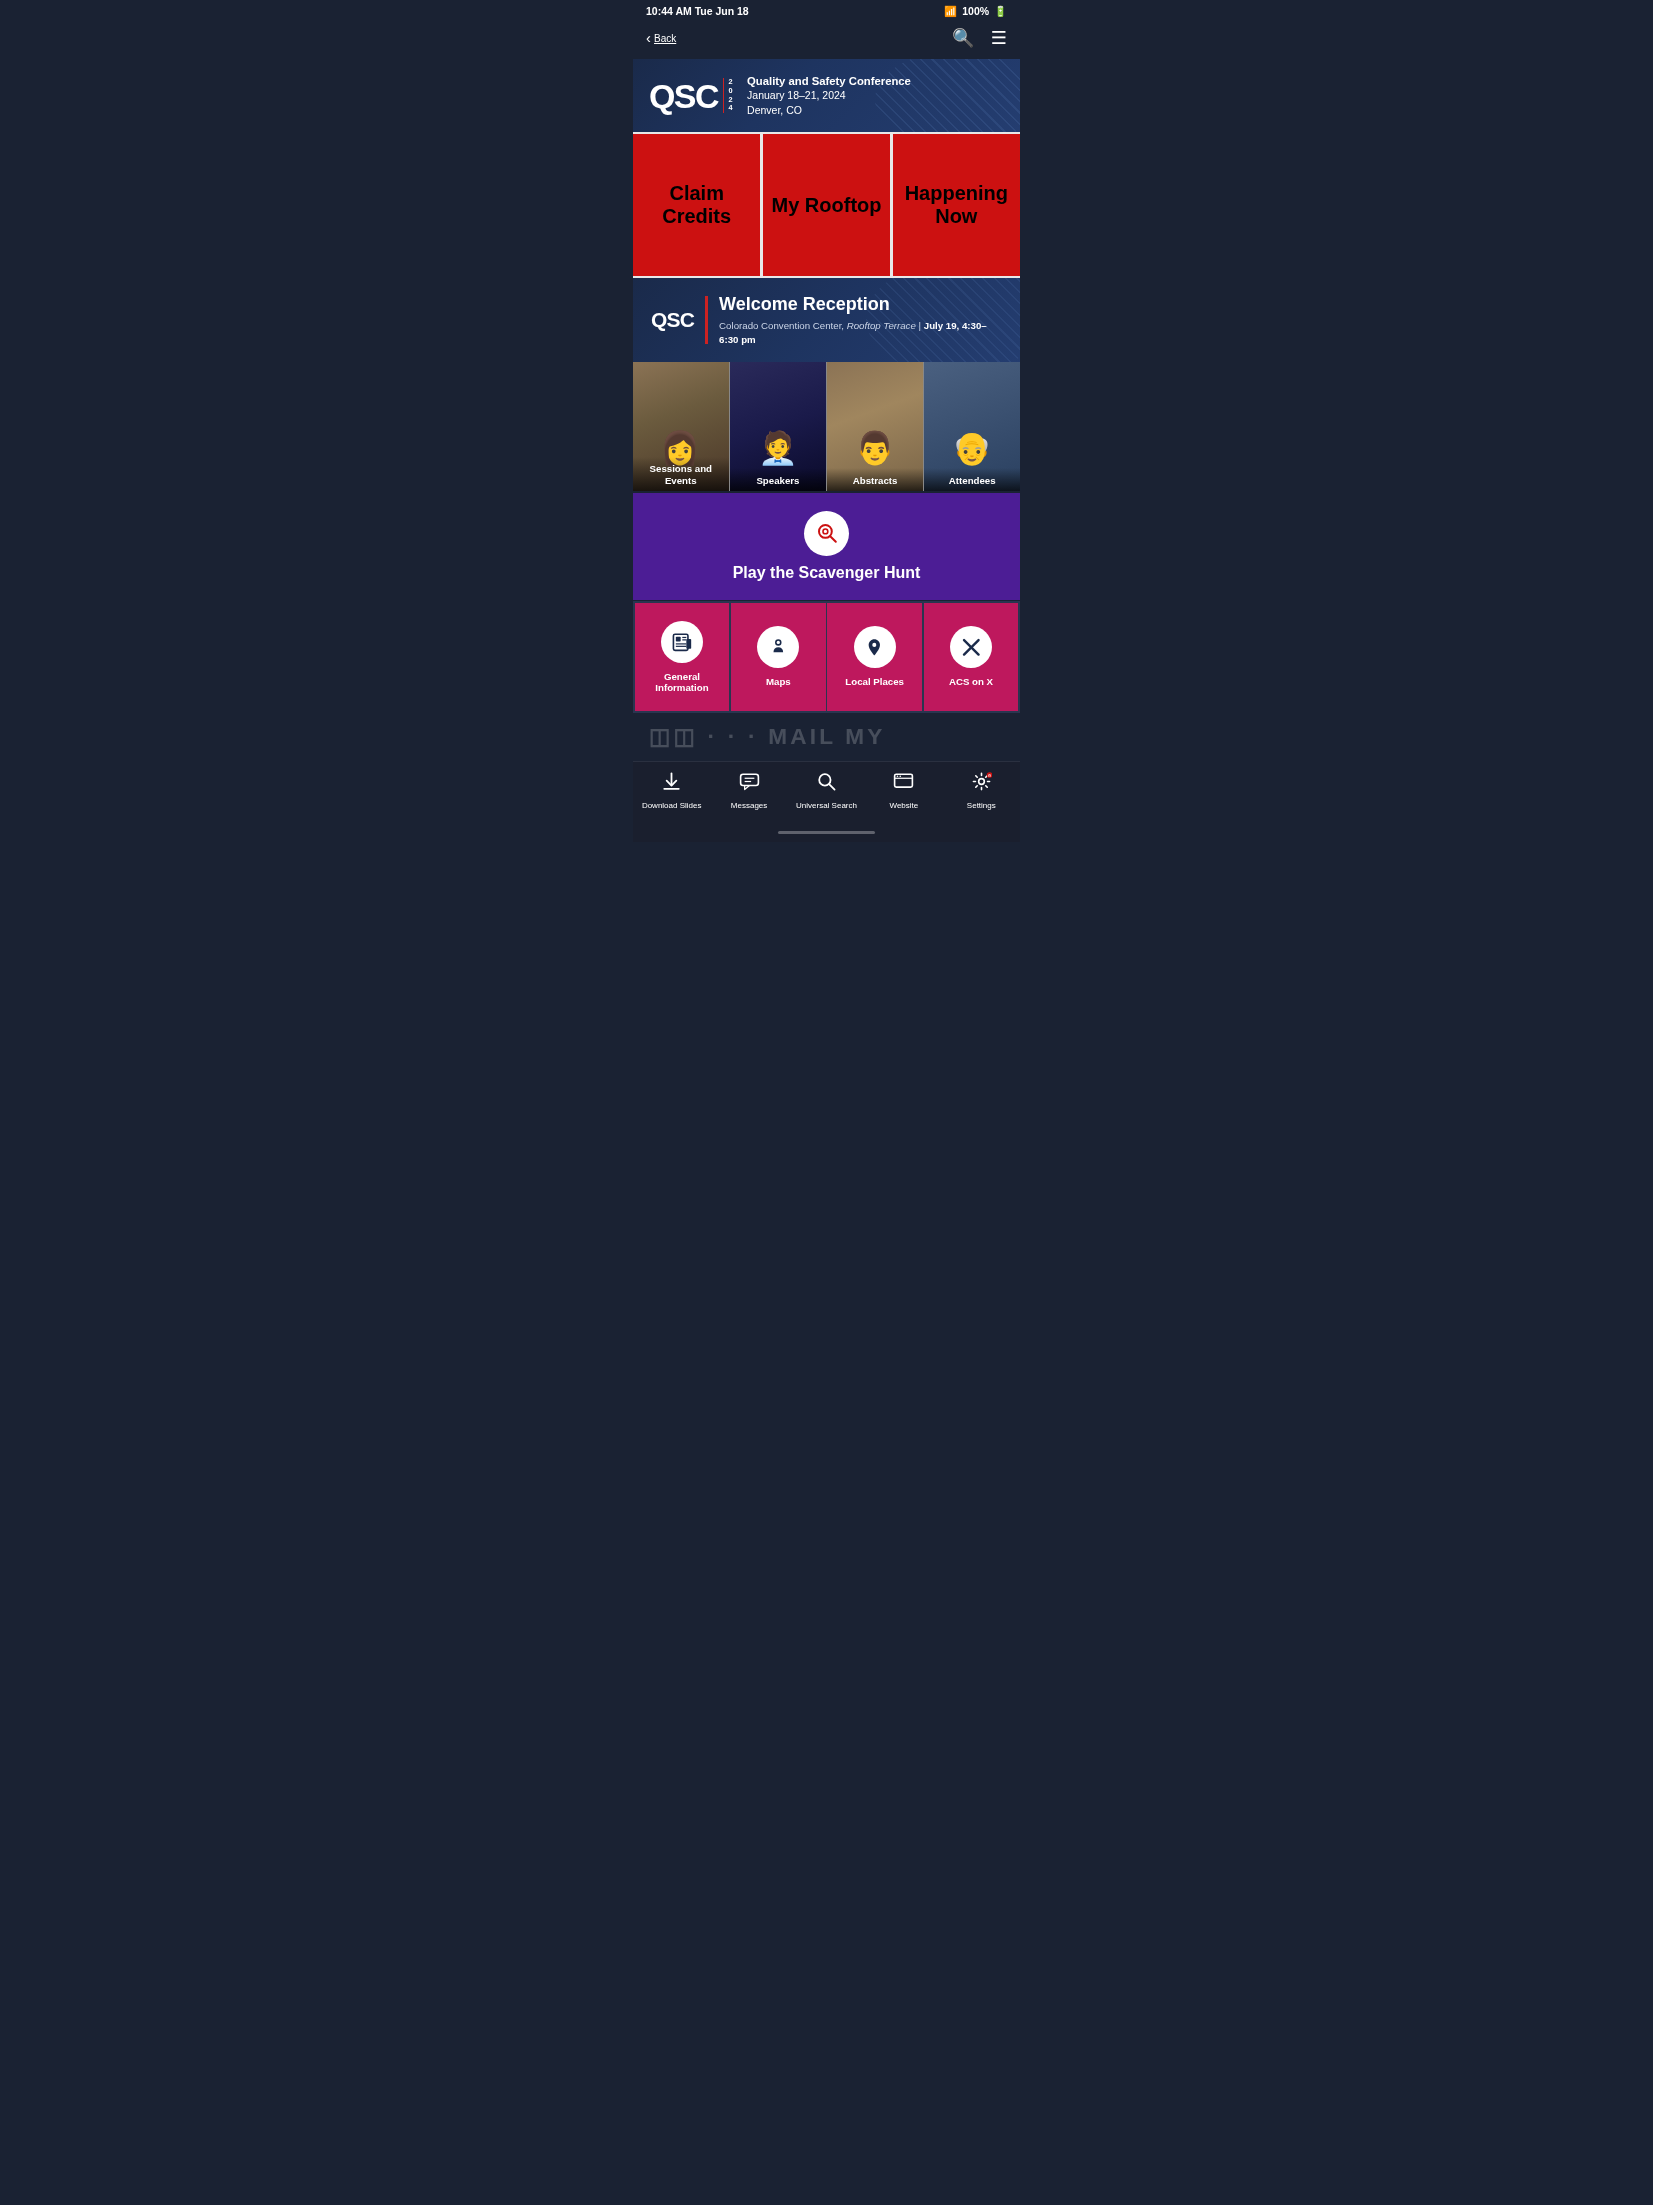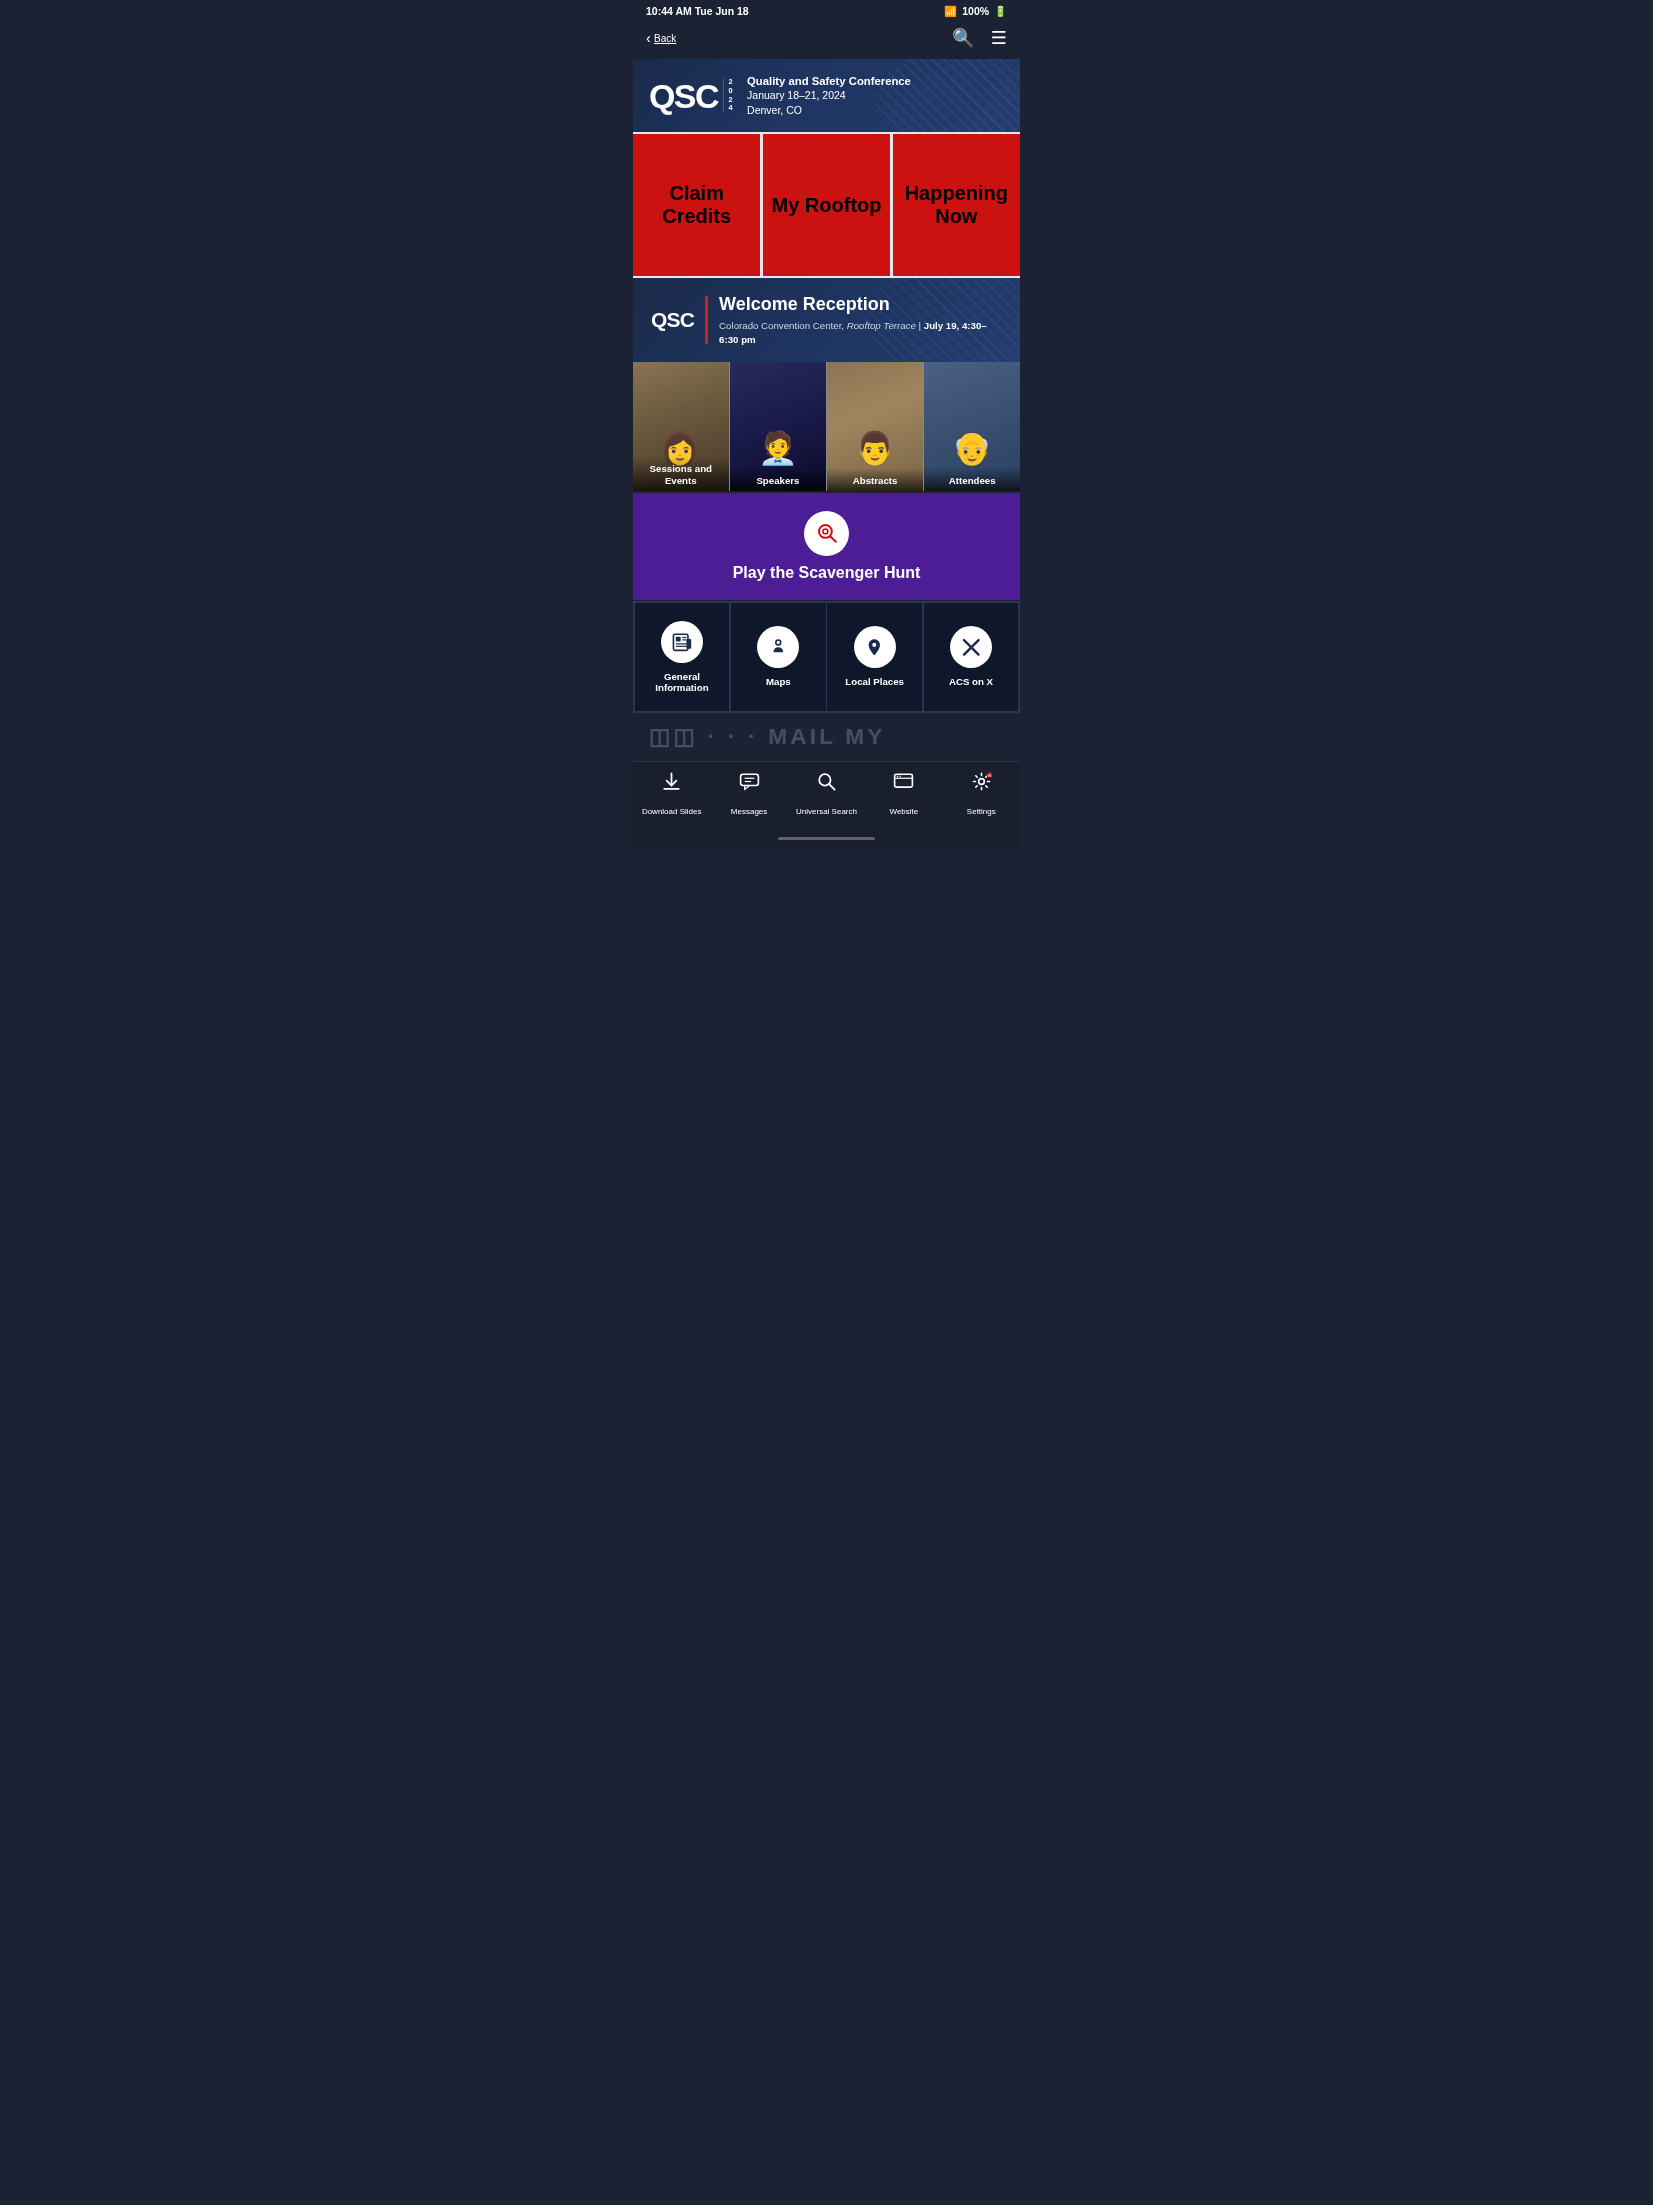--- a/index.html
+++ b/index.html
@@ -290,21 +290,21 @@
 
     
     .bottom-grid {
       display: grid;
       grid-template-columns: 1fr 1fr 1fr 1fr;
       gap: 1.6px;
       background: #2a3550;
       padding: 1.6px;
     }
     .bottom-item {
-      background: #0f172a;
+      background: #be185d;
       display: flex;
       flex-direction: column;
       align-items: center;
       justify-content: center;
       padding: 18px 6.5px;
       gap: 8px;
       cursor: pointer;
     }
     .bottom-icon-circle {
       width: 42px;
@@ -344,21 +344,21 @@
       background: #1a1f2e;
       border-top: 0.8px solid #2a3040;
       display: grid;
       grid-template-columns: 1fr 1fr 1fr 1fr 1fr;
       padding: 6.5px 0 13px;
     }
     .tab-item {
       display: flex;
       flex-direction: column;
       align-items: center;
-      gap: 15px;
+      gap: 9px;
       cursor: pointer;
       padding: 3.2px 1.6px;
     }
     .tab-label {
       font-size: 8px;
       color: white;
       text-align: center;
     }
 
     

